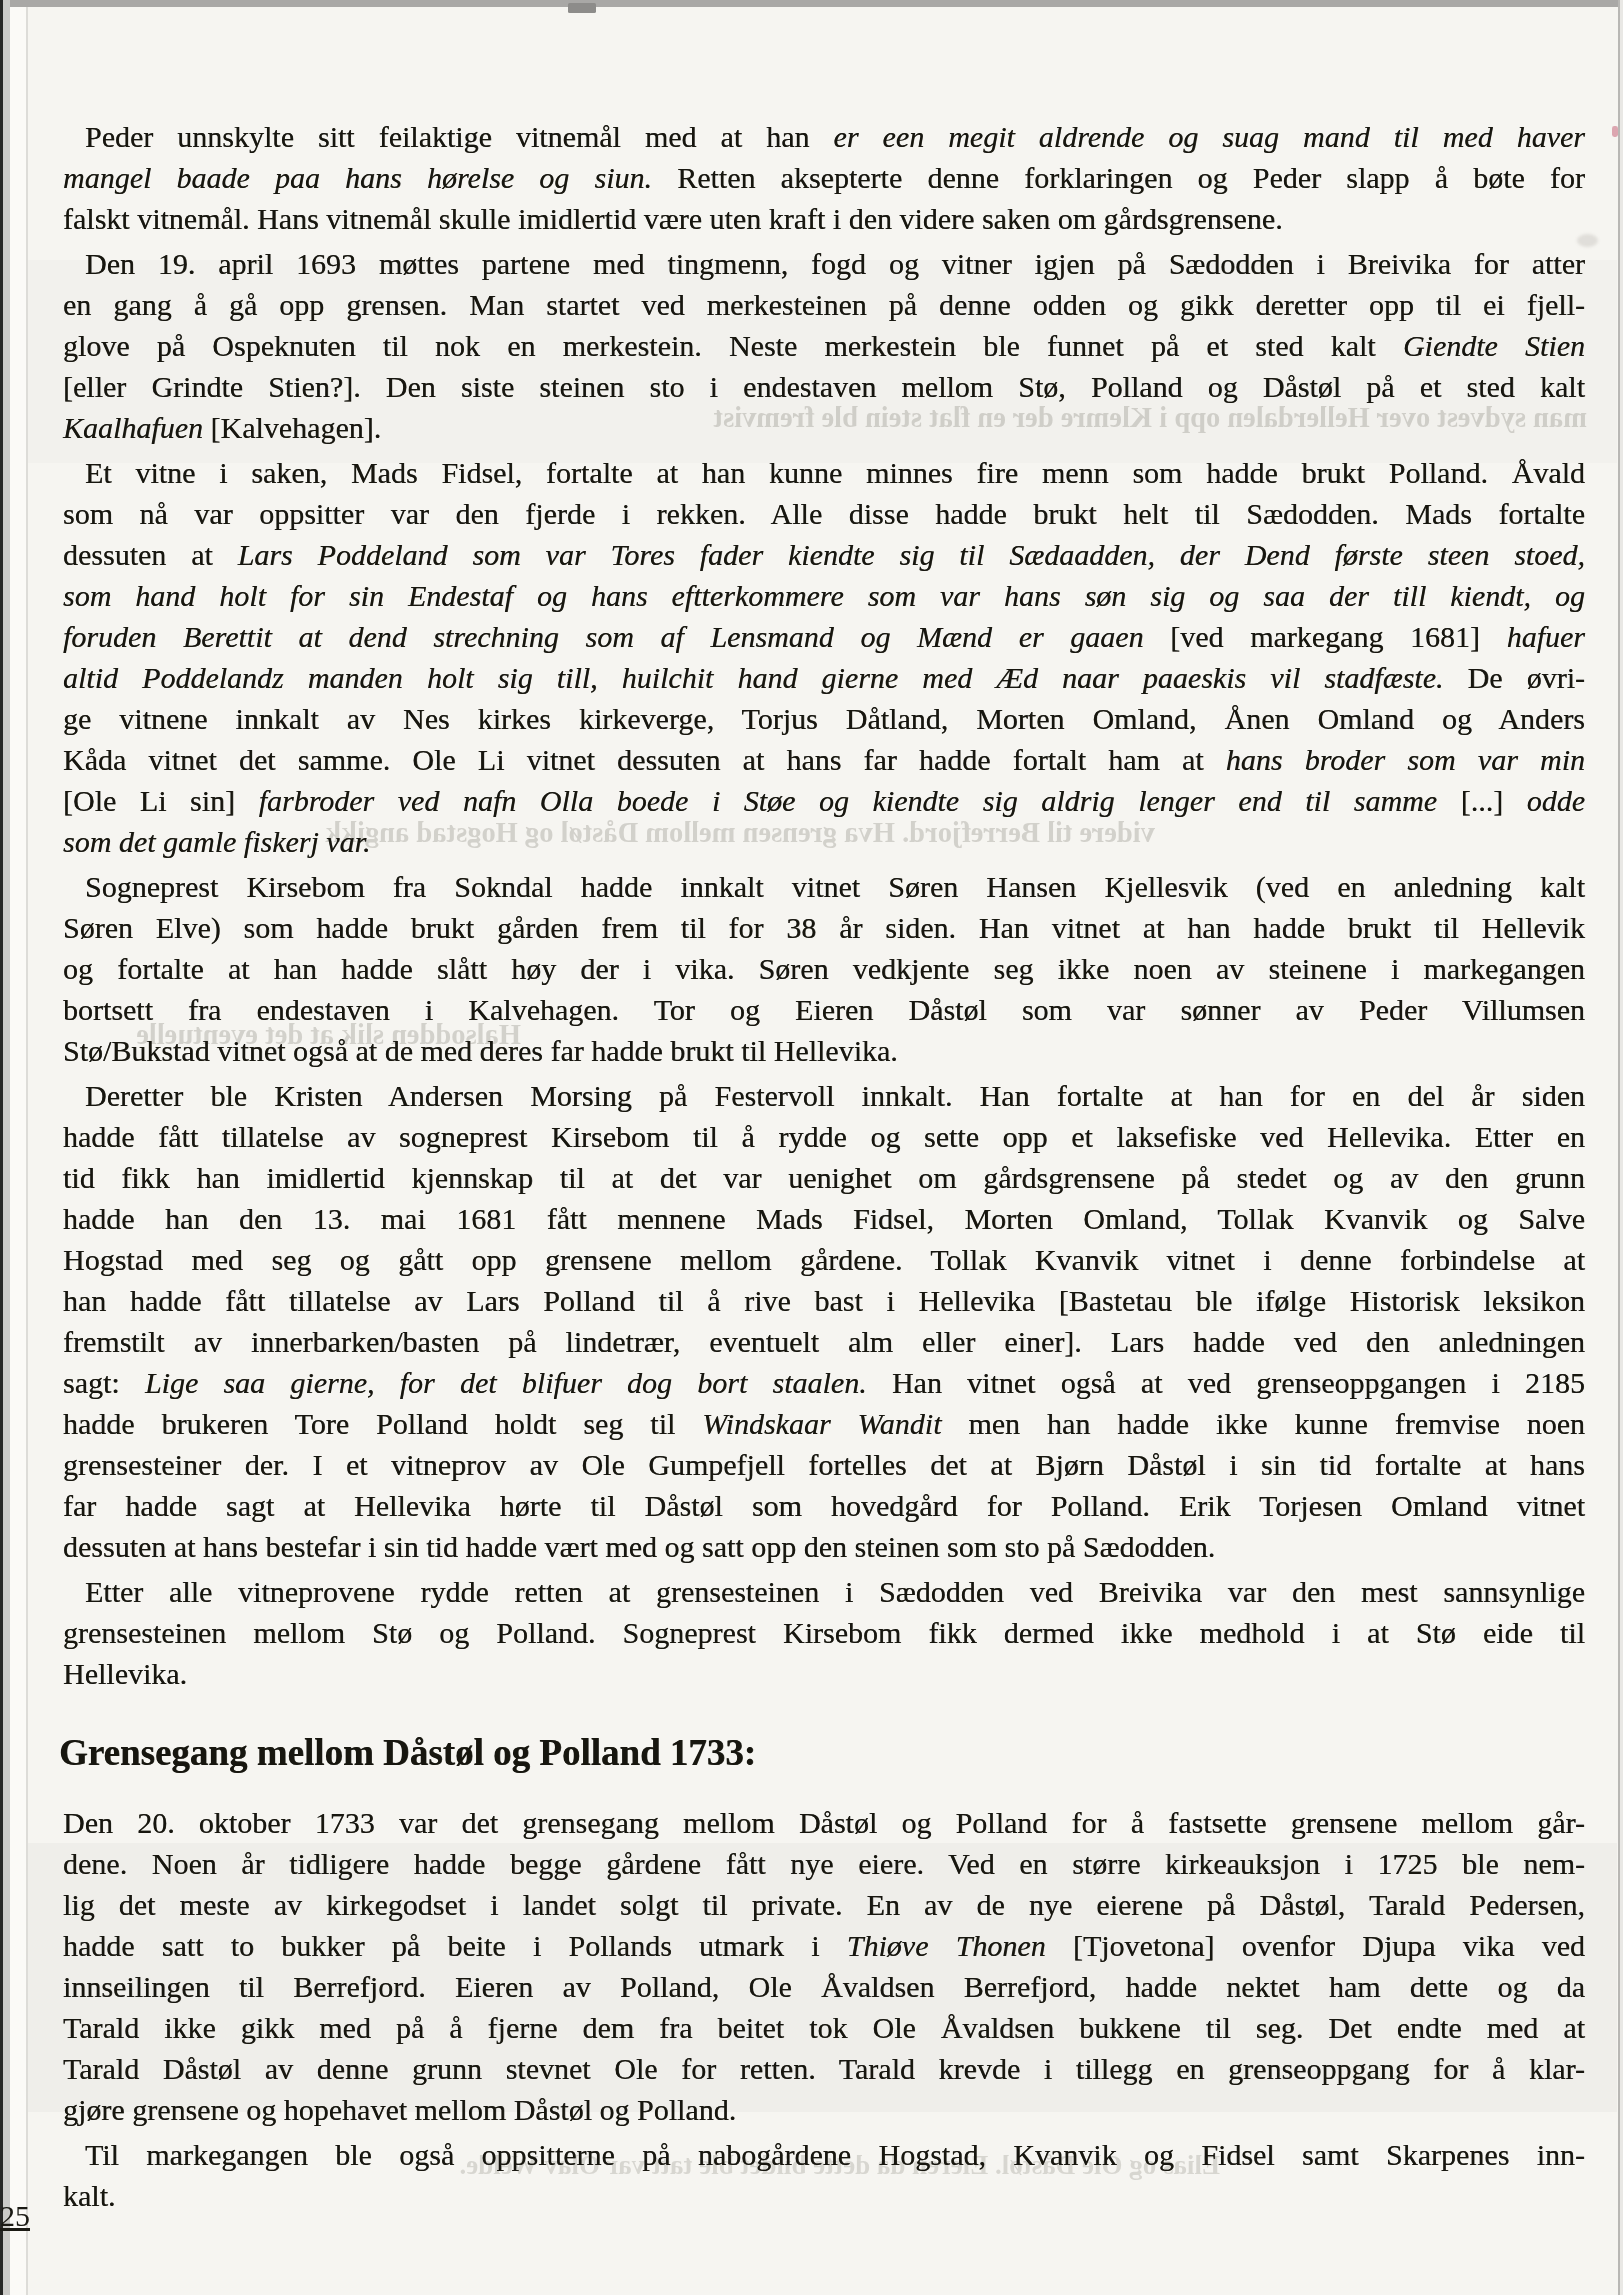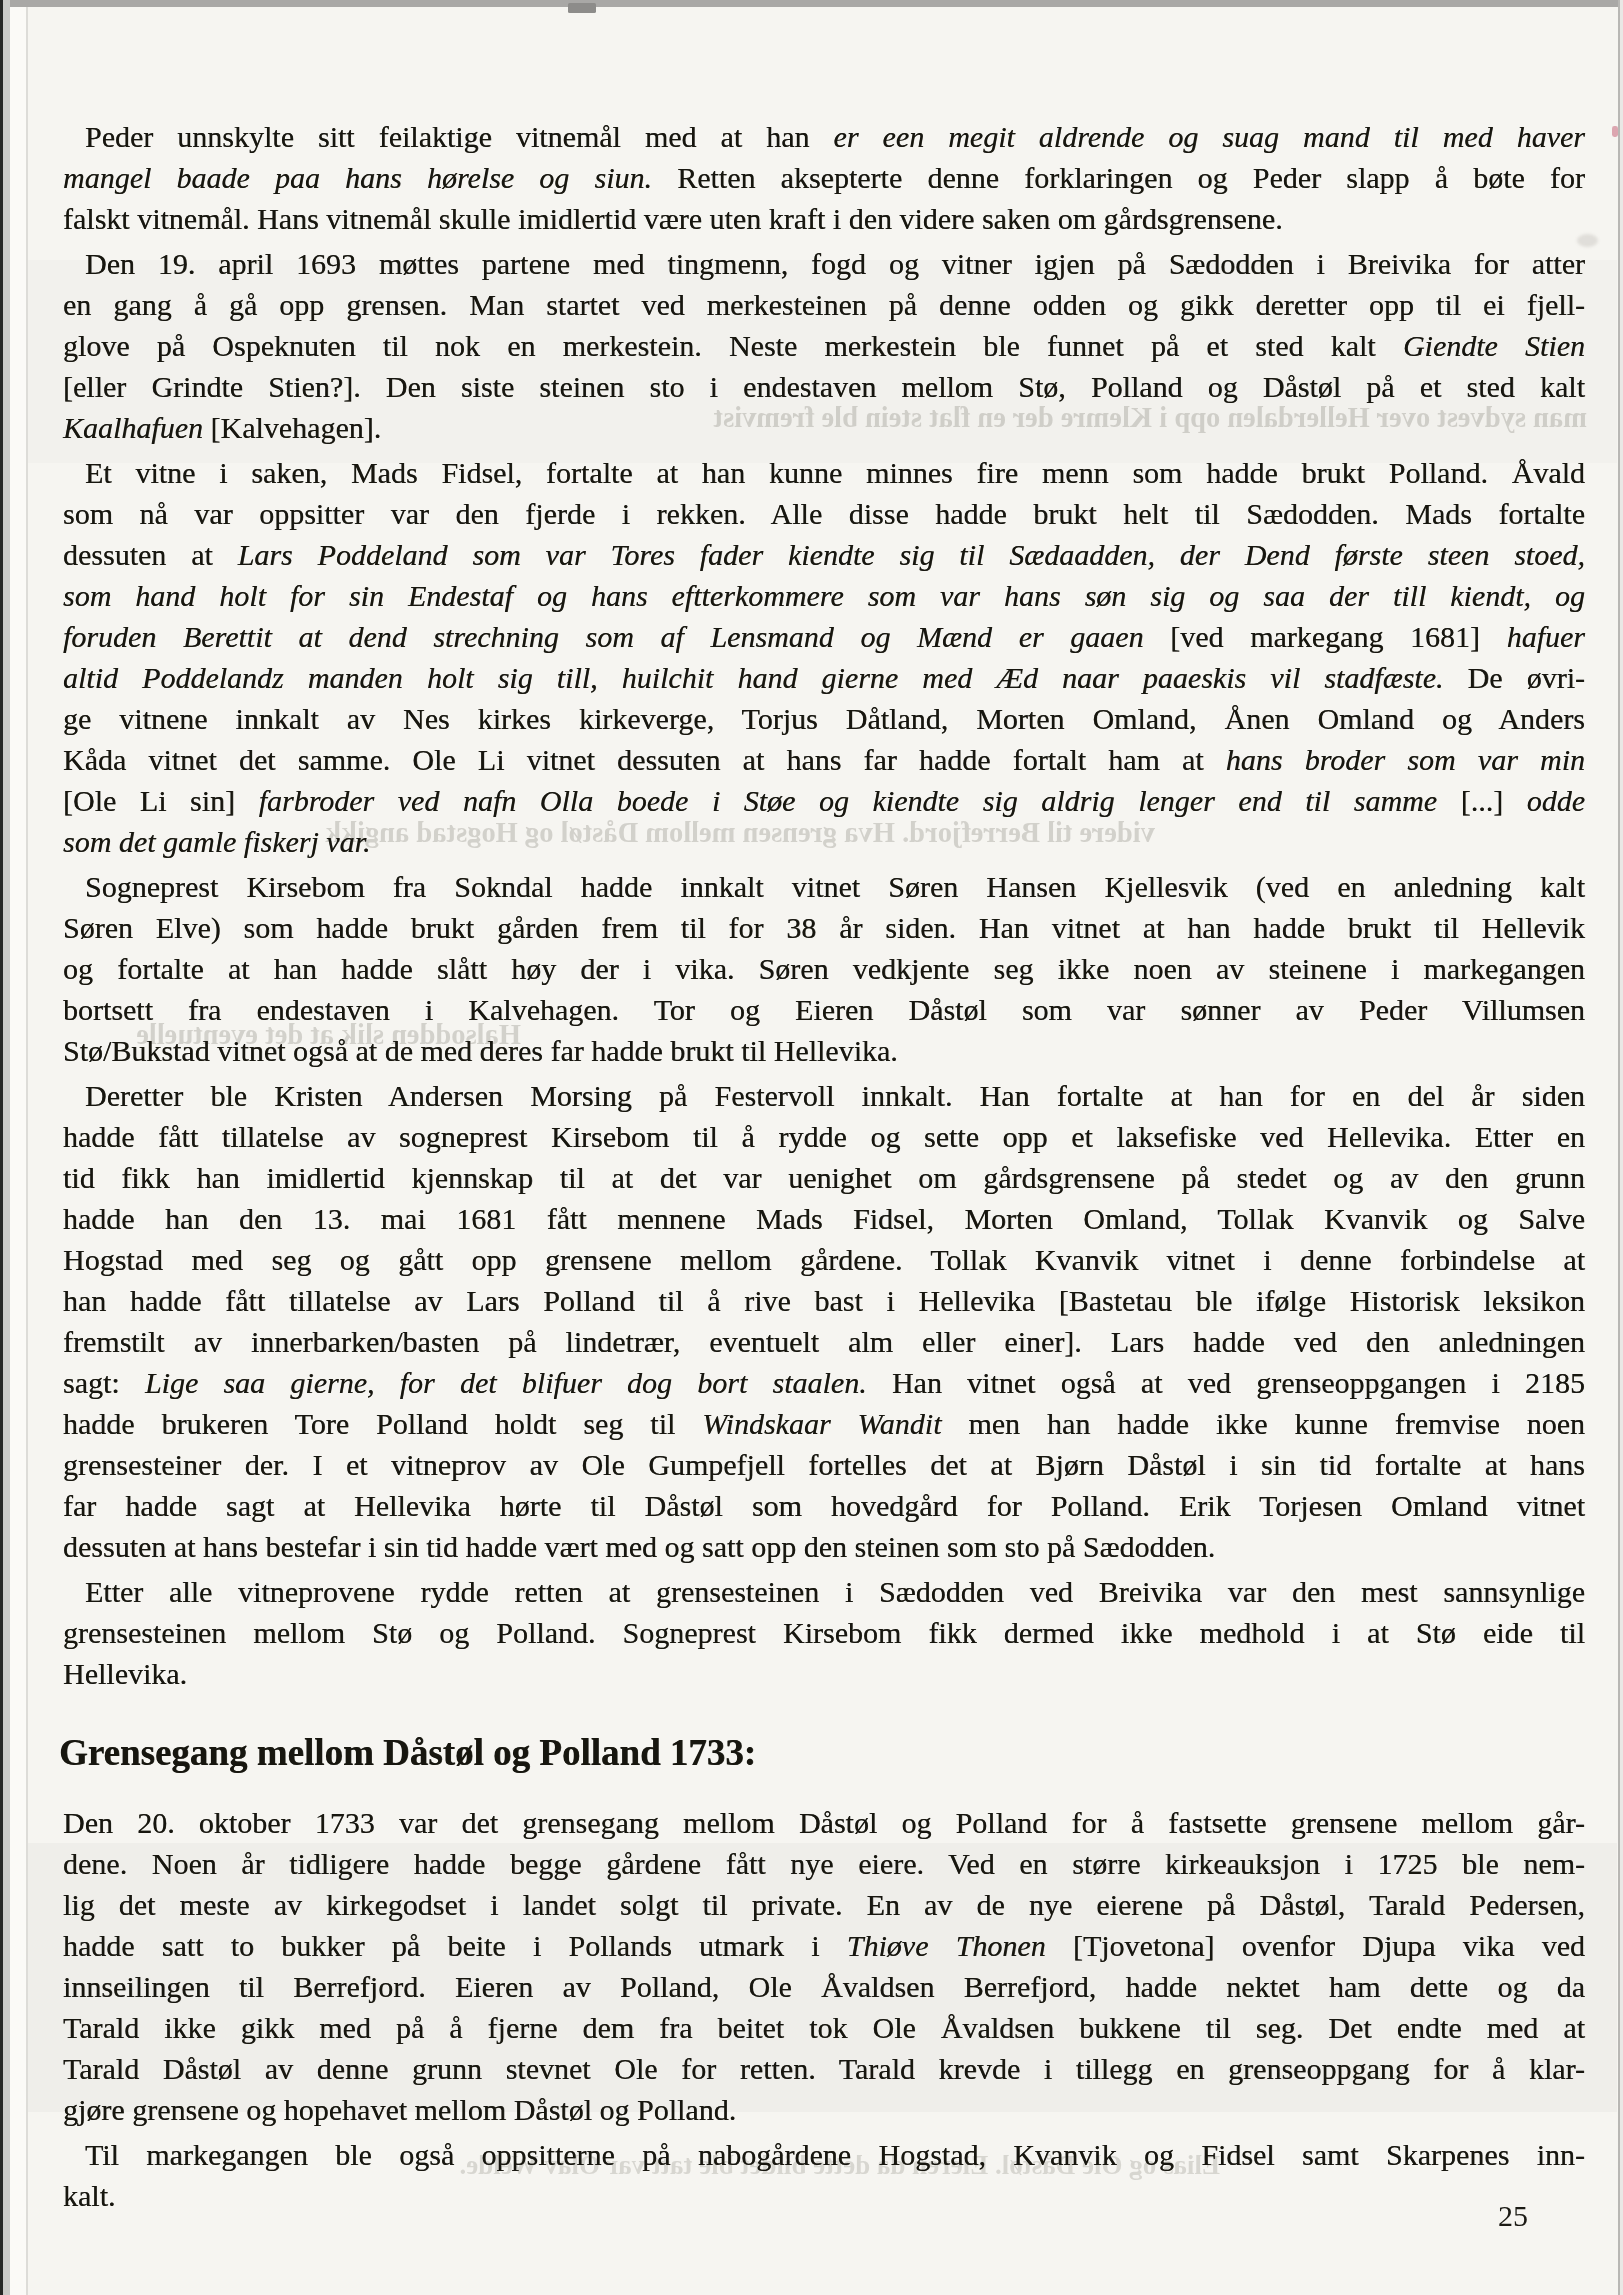--- a/index.html
+++ b/index.html
@@ -51,23 +51,24 @@
     line-height: 46px;
     font-weight: bold;
     margin: 36px 0 26px 0;
     text-shadow: 0.4px 0 0 rgba(23,22,15,0.8);
   }
   .page-number {
     position: absolute;
     top: 2199px;
     left: 0;
     width: 1528px;
-    text-align: right;
+    text-align: left;
     font-size: 30px;
     color: #1b1a14;
+    text-decoration: underline;
   }
 
   
   .ghost {
     position: absolute;
     transform: scaleX(-1);
     font-family: "Liberation Serif", "DejaVu Serif", serif;
     font-weight: 600;
     color: #827f76;
     opacity: 0.30;

